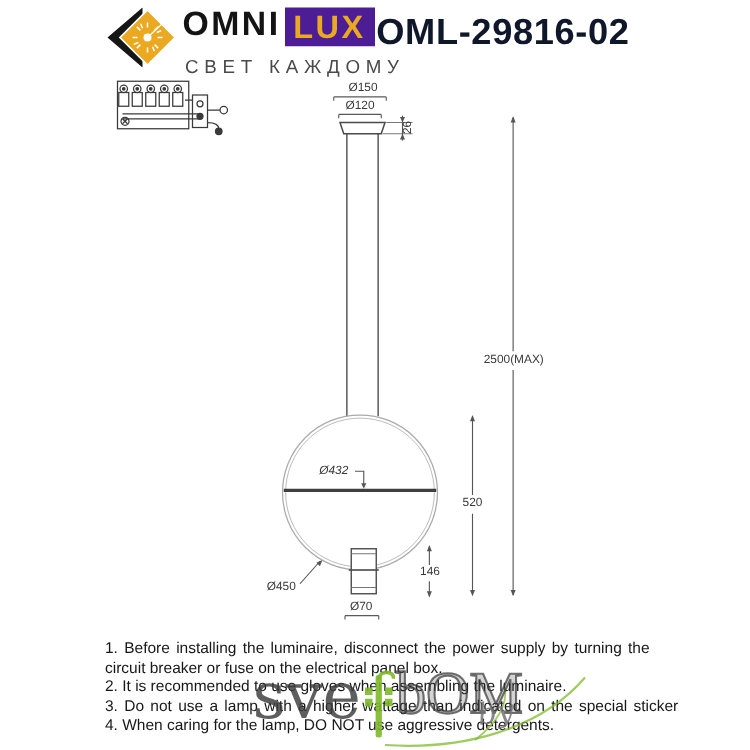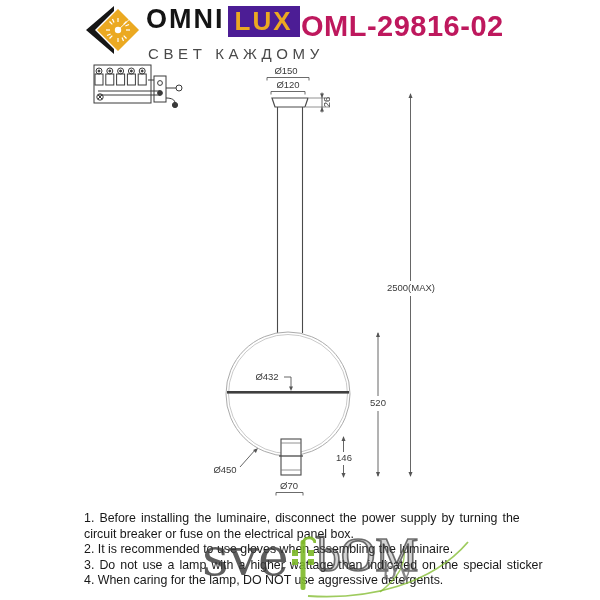--- a/index.html
+++ b/index.html
@@ -8,21 +8,21 @@
   
   #brand{position:absolute;left:74px;top:6px;display:flex;align-items:flex-start;}
   #brand-mark{width:68px;height:48px;}
   #brand-text{margin-left:4px;}
   #brand-row{display:flex;align-items:flex-start;height:32px;}
   .brand-name{font-size:27px;font-weight:800;letter-spacing:2px;color:#141414;line-height:1;}
   .brand-lux{background:#4c1d95;color:#EBA921;font-size:26px;font-weight:800;
              letter-spacing:2px;line-height:1;padding:2px 7px 3px 7px;margin-left:3px;}
   .brand-tagline{font-size:15px;letter-spacing:4.6px;color:#4a4a4a;margin-top:7px;margin-left:2px;}
   #model{position:absolute;left:301px;top:10px;font-size:29px;font-weight:700;
-         letter-spacing:0.5px;color:#be185d;}
+         letter-spacing:0.5px;color:#0f172a;}
   
   .dim{position:absolute;font-size:9.5px;color:#3a3a3a;text-align:center;z-index:3;background:transparent;}
   .dim-rot{transform:rotate(-90deg);}
   svg.layer{position:absolute;left:0;top:0;z-index:1;}
   #wiring{position:absolute;left:90px;top:60px;z-index:2;}
   
   #instructions{position:absolute;left:84px;top:511px;width:470px;z-index:2;}
   .instr-line{font-size:12.4px;line-height:15.5px;white-space:nowrap;color:#181818;}
   .instr-just{word-spacing:1.6px;}
   
@@ -170,25 +170,25 @@
     <line x1="378" y1="411" x2="378" y2="476" stroke="#555" stroke-width="0.9"></line>
     <polygon points="378,332 376,337 380,337" fill="#555"></polygon>
     <polygon points="378,477 376,472 380,472" fill="#555"></polygon>
 
     <line x1="410.5" y1="94" x2="410.5" y2="281" stroke="#555" stroke-width="0.9"></line>
     <line x1="410.5" y1="296" x2="410.5" y2="476" stroke="#555" stroke-width="0.9"></line>
     <polygon points="410.5,93 408.5,98 412.5,98" fill="#555"></polygon>
     <polygon points="410.5,477 408.5,472 412.5,472" fill="#555"></polygon>
   </svg>
 
-  <div class="dim" style="left:256px;top:65px;width:60px;">Ø150</div>
+  <div class="dim" style="left:242px;top:65px;width:60px;text-align:right;">Ø150</div>
   <div class="dim" style="left:258px;top:79px;width:60px;">Ø120</div>
   <div class="dim dim-rot" style="left:319px;top:96px;width:16px;height:12px;">26</div>
   <div class="dim" style="left:383px;top:282px;width:56px;">2500(MAX)</div>
-  <div class="dim" style="left:247px;top:371px;width:40px;">Ø432</div>
+  <div class="dim" style="left:247px;top:371px;width:40px;font-style:italic;">Ø432</div>
   <div class="dim" style="left:364px;top:397px;width:28px;">520</div>
   <div class="dim" style="left:330px;top:452px;width:28px;">146</div>
   <div class="dim" style="left:205px;top:464px;width:40px;">Ø450</div>
   <div class="dim" style="left:269px;top:480px;width:40px;">Ø70</div>
 
   <div id="instructions">
     <div class="instr-line instr-just">1. Before installing the luminaire, disconnect the power supply by turning the</div>
     <div class="instr-line">circuit breaker or fuse on the electrical panel box.</div>
     <div class="instr-line">2. It is recommended to use gloves when assembling the luminaire.</div>
     <div class="instr-line instr-just">3. Do not use a lamp with a higher wattage than indicated on the special sticker</div>

